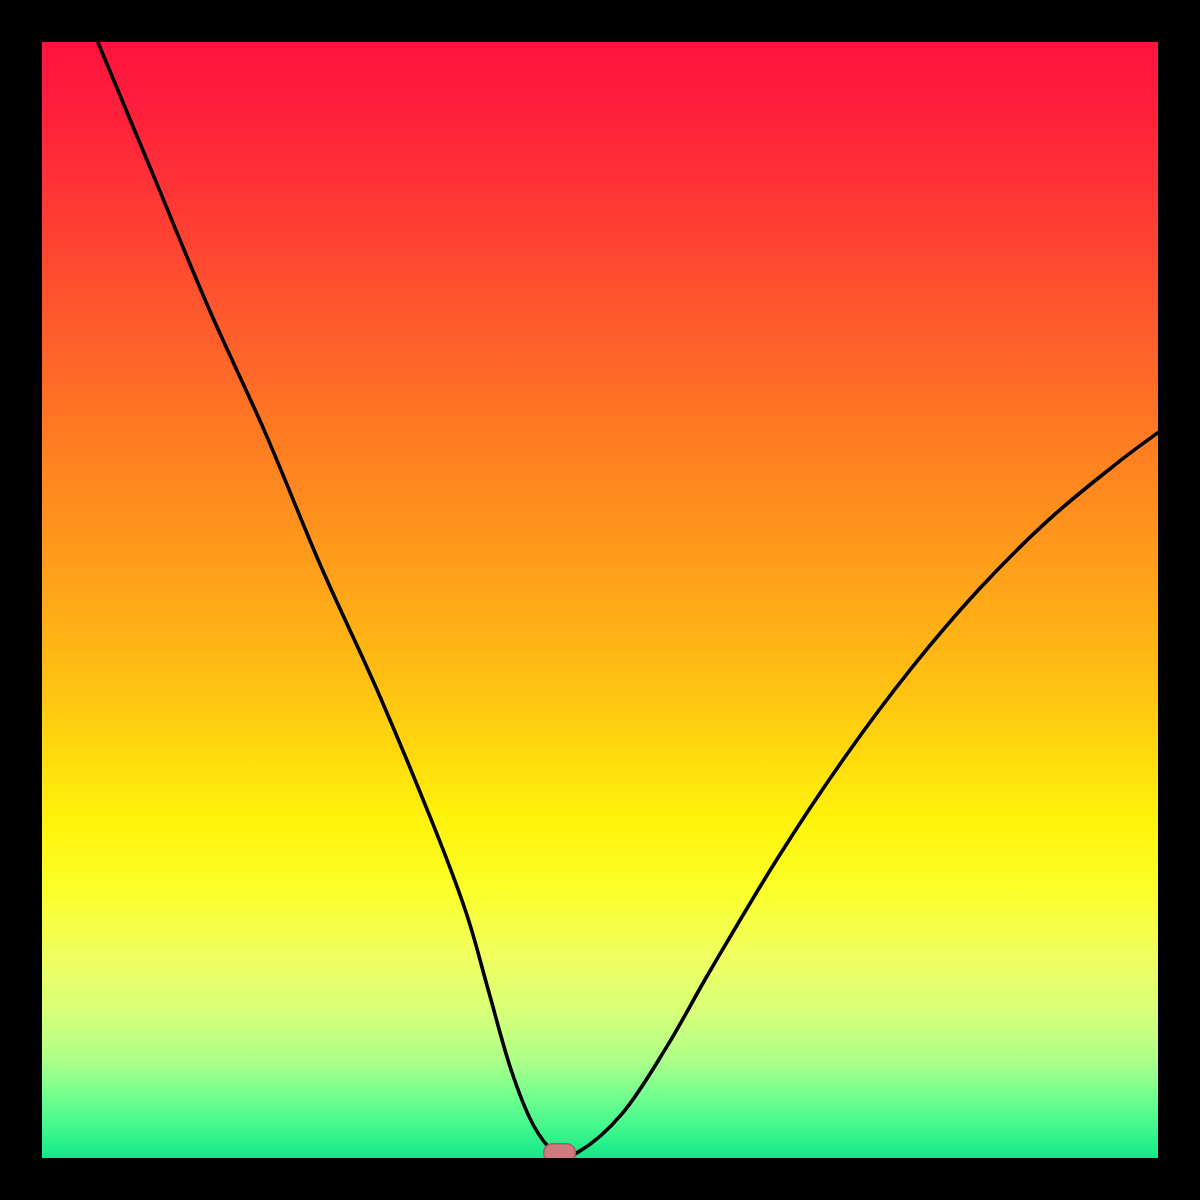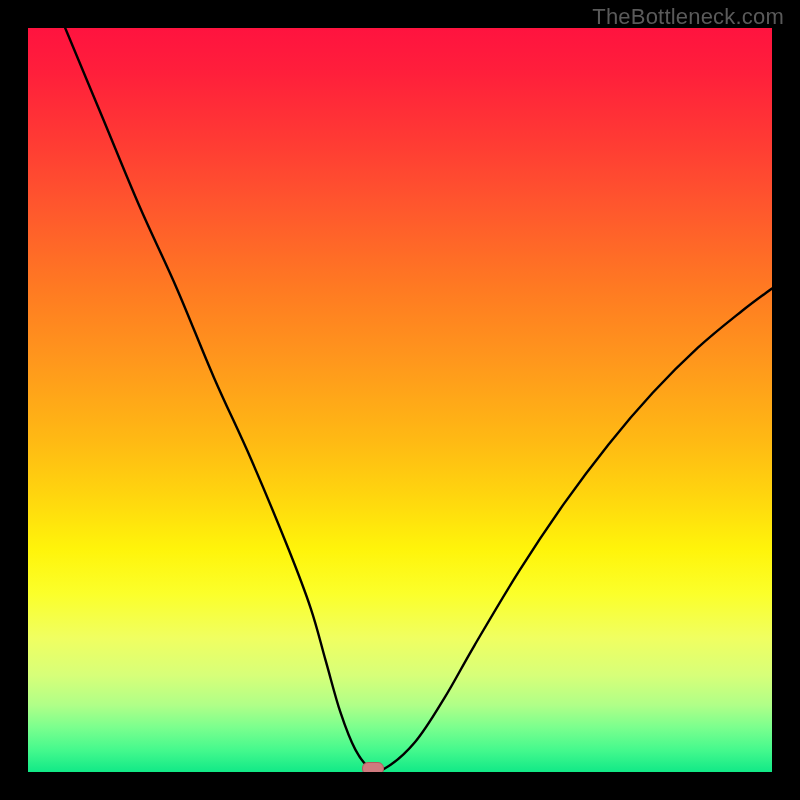--- a/index.html
+++ b/index.html
@@ -71,21 +71,20 @@
     border-radius: 6px;
     background: #cf7a7e;
     border: 1px solid #b35a5e;
   }
 </style>
 </head>
 <body>
 
 <div class="frame">
 
-  <div class="watermark">TheBottleneck.com</div>
 
   <div class="plot-area">
     <div class="gradient"></div>
 
     <svg class="curve" viewBox="0 0 744 744" preserveAspectRatio="none">
       <path id="curve-path" fill="none" stroke="#000" stroke-width="2.4" stroke-linecap="round" d="M 37.20 0.00 C 43.90 16.07, 61.01 57.14, 74.40 89.28 C 87.79 121.42, 98.21 147.76, 111.60 178.56 C 124.99 209.36, 135.41 229.60, 148.80 260.40 C 162.19 291.20, 172.61 318.88, 186.00 349.68 C 199.39 380.48, 209.81 400.72, 223.20 431.52 C 236.59 462.32, 249.69 494.02, 260.40 520.80 C 271.11 547.58, 276.02 560.23, 282.72 580.32 C 289.42 600.41, 292.24 613.65, 297.60 632.40 C 302.96 651.15, 307.12 668.41, 312.48 684.48 C 317.84 700.55, 322.00 711.64, 327.36 721.68 C 332.72 731.72, 336.88 736.93, 342.24 740.28 C 347.60 743.63, 349.08 744.97, 357.12 740.28 C 365.16 735.59, 376.17 726.96, 386.88 714.24 C 397.59 701.52, 405.93 687.01, 416.64 669.60 C 427.35 652.19, 433.01 640.29, 446.40 617.52 C 459.79 594.75, 474.97 568.56, 491.04 543.12 C 507.11 517.68, 519.61 498.93, 535.68 476.16 C 551.75 453.39, 564.25 436.73, 580.32 416.64 C 596.39 396.55, 608.89 381.97, 624.96 364.56 C 641.03 347.15, 653.53 334.65, 669.60 319.92 C 685.67 305.19, 700.85 293.43, 714.24 282.72 C 727.63 272.01, 738.64 264.42, 744.00 260.40"></path>
     </svg>
 
     <div class="marker" id="marker" style="left: 334.472px; top: 734.28px;"></div>
   </div>

